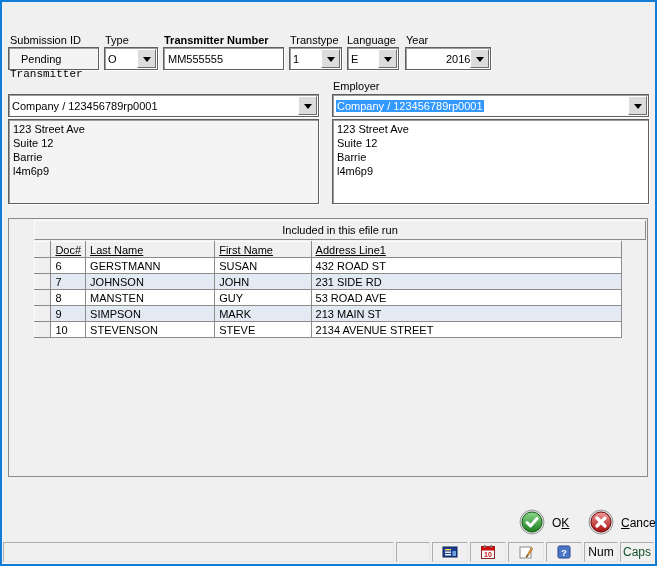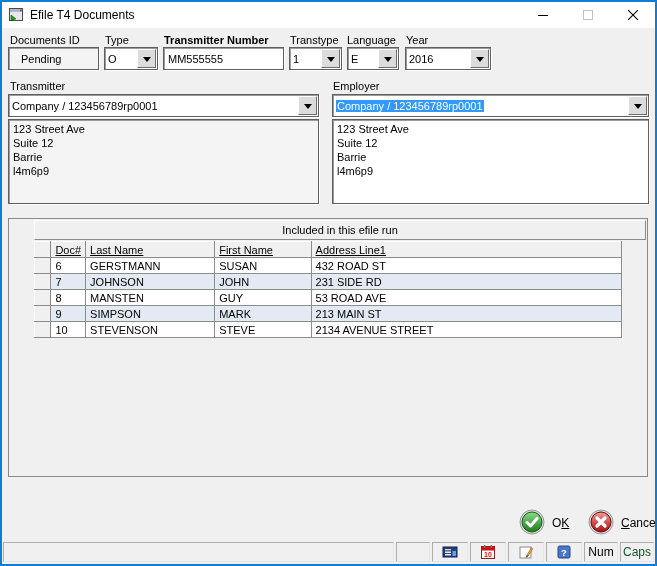--- a/index.html
+++ b/index.html
@@ -69,50 +69,24 @@
   .sb-sm{flex:0 0 34px;}
   .sb-ico{flex:0 0 36px;}
   .sb-key{flex:0 0 34px;font-size:12px;}
   .sb-key.off{color:#14532d;}
 </style>
 </head>
 <body>
 
 <div class="window">
 
-  <div class="titlebar">
-    <span class="title-icon">
-      <svg width="16" height="16" viewBox="0 0 16 16">
-        <rect x="1.5" y="1.5" width="13" height="12" fill="#e8e8e8" stroke="#4a4a4a"></rect>
-        <rect x="2" y="2" width="12" height="3" fill="#a9b8cc"></rect>
-        <rect x="12" y="2.6" width="1.6" height="1.6" fill="#b03030"></rect>
-        <path d="M3 13 L3 8 L8 12 L6 12 L6 13 Z" fill="#1f9e1f" stroke="#0c5c0c" stroke-width="0.6"></path>
-      </svg>
-    </span>
-    <span class="title-text">Efile T4 Documents</span>
-    <span class="winbtn">
-      <svg width="10" height="10" viewBox="0 0 10 10">
-          <line x1="0" y1="5.5" x2="10" y2="5.5" stroke="#000" stroke-width="1"></line>
-        </svg>
-    </span>
-    <span class="winbtn">
-      <svg width="10" height="10" viewBox="0 0 10 10">
-          <rect x="0.5" y="0.5" width="9" height="9" fill="none" stroke="#c3c3c3" stroke-width="1"></rect>
-        </svg>
-    </span>
-    <span class="winbtn">
-      <svg width="10" height="10" viewBox="0 0 10 10">
-          <path d="M0 0 L10 10 M10 0 L0 10" stroke="#000" stroke-width="1.1"></path>
-        </svg>
-    </span>
-  </div>
 
   <div class="client">
 
-    <span class="abs lbl" style="left:8px;top:6px;">Documents ID</span>
+    <span class="abs lbl" style="left:8px;top:6px;">Submission ID</span>
     <span class="abs lbl" style="left:103px;top:6px;">Type</span>
     <span class="abs lbl" style="left:162px;top:6px;font-weight:bold;">Transmitter Number</span>
     <span class="abs lbl" style="left:288px;top:6px;">Transtype</span>
     <span class="abs lbl" style="left:345px;top:6px;">Language</span>
     <span class="abs lbl" style="left:404px;top:6px;">Year</span>
 
     <div class="abs sunken tb readonly" style="left:6px;top:19px;width:91px;">
       <span>Pending</span>
     </div>
 
@@ -134,28 +108,28 @@
         </span>
     </div>
 
     <div class="abs sunken combo" style="left:345px;top:19px;width:52px;">
       <span class="combo-text">E</span>
       <span class="combo-btn">
           <span class="tri"></span>
         </span>
     </div>
 
-    <div class="abs sunken combo" style="left:403px;top:19px;width:86px;">
+    <div class="abs sunken combo" style="left:403px;top:19px;width:86px;padding-left:37px;">
       <span class="combo-text">2016</span>
       <span class="combo-btn">
           <span class="tri"></span>
         </span>
     </div>
 
-    <span class="abs lbl" style="left:8px;top:52px;">Transmitter</span>
+    <span class="abs lbl" style="left:8px;top:40px;font-family:Liberation Mono, monospace;">Transmitter</span>
     <span class="abs lbl" style="left:331px;top:52px;">Employer</span>
 
     <div class="abs sunken combo" style="left:6px;top:66px;width:311px;">
       <span class="combo-text">Company / 123456789rp0001</span>
       <span class="combo-btn">
           <span class="tri"></span>
         </span>
     </div>
 
     <div class="abs sunken combo" style="left:330px;top:66px;width:317px;">

